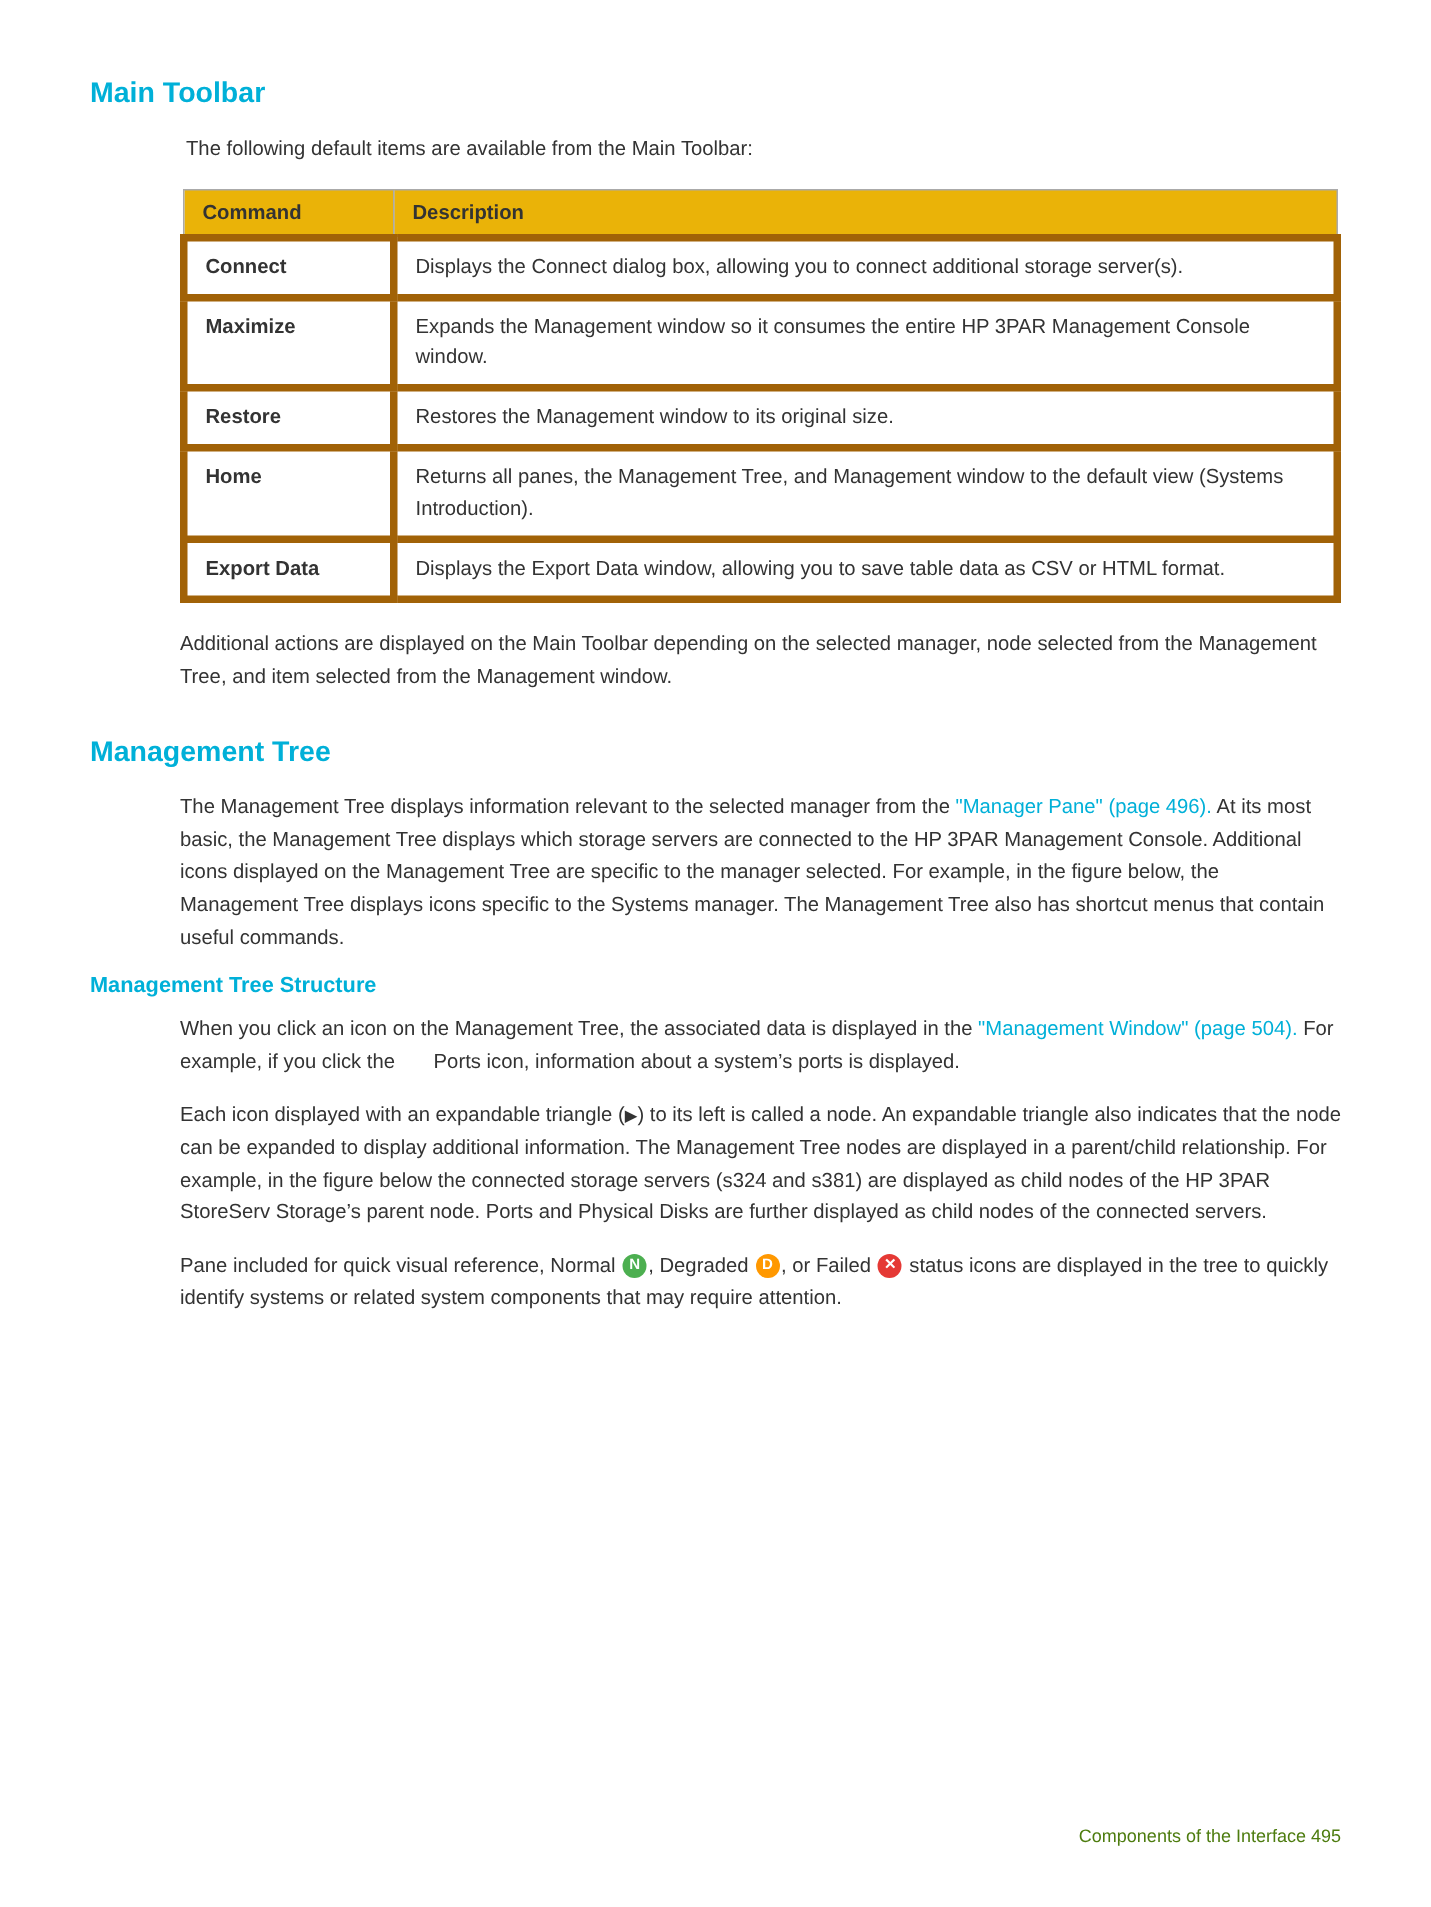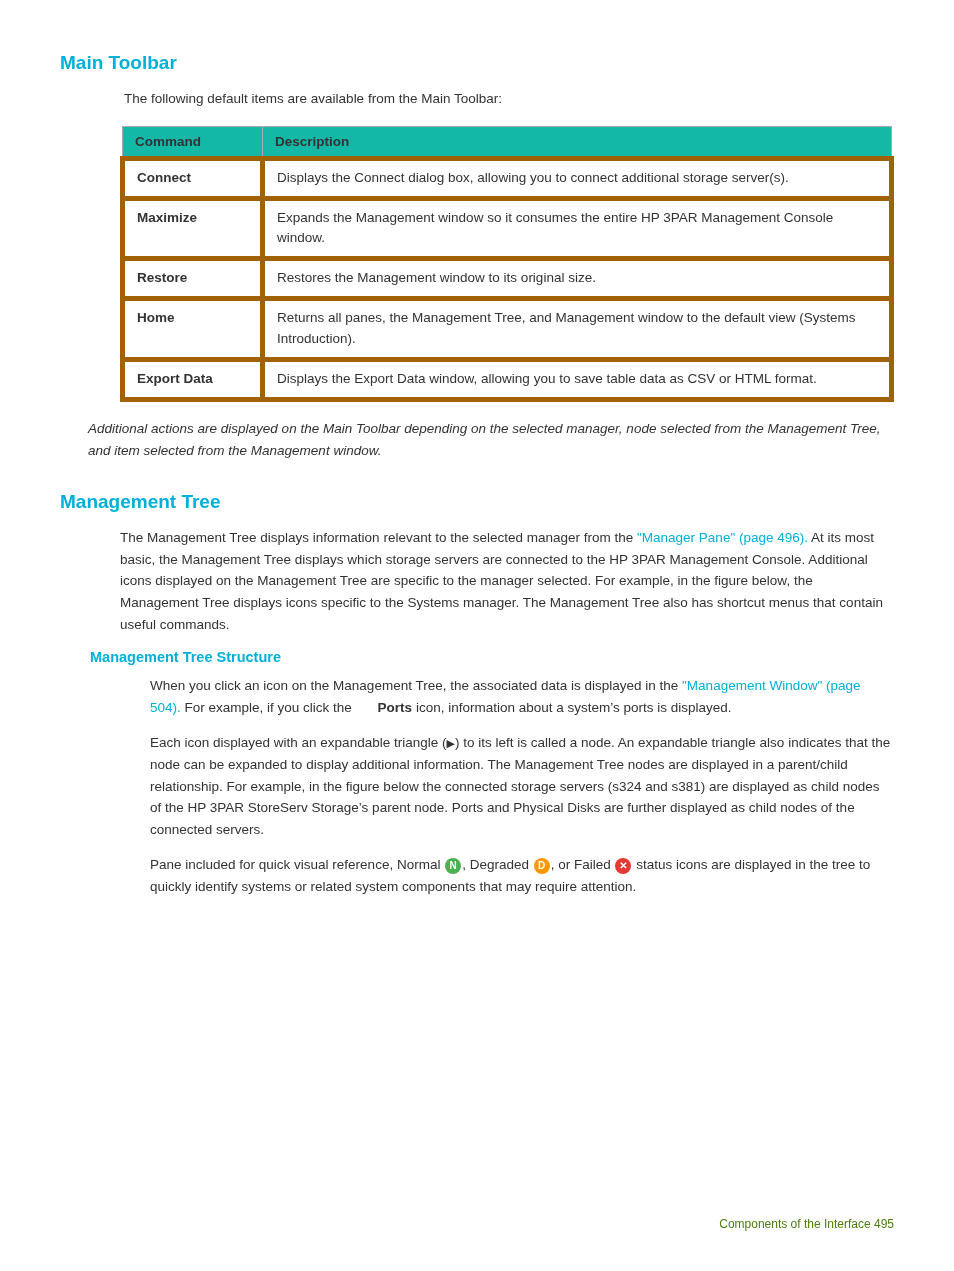--- a/index.html
+++ b/index.html
@@ -40,21 +40,21 @@
       margin-bottom: 16px;
     }
 
     table {
       border-collapse: collapse;
       width: 100%;
       border: 1px solid #aaa;
     }
 
     table th {
-      background: #14b8a6;
+      background: #eab308;
       font-weight: bold;
       font-size: 13.5px;
       padding: 7px 12px;
       border: 1px solid #aaa;
       text-align: left;
     }
 
     table td {
       padding: 7px 12px;
       border: 5px solid #a16207;
@@ -63,48 +63,46 @@
       font-size: 13.5px;
     }
 
     table td.cmd-col {
       font-weight: bold;
       width: 140px;
       white-space: nowrap;
     }
 
     .additional-text {
-      margin-left: 28px;
+      margin-left: 60px;
       margin-bottom: 30px;
       line-height: 1.6;
-      font-style: italic;
     }
 
     .section-block {
       margin-bottom: 22px;
     }
 
     .subsection-block {
-      margin-left: 30px;
       margin-bottom: 18px;
     }
 
     .body-paragraph {
       margin-left: 60px;
       margin-bottom: 14px;
       line-height: 1.6;
     }
 
     .link {
       color: #00b0d8;
       text-decoration: none;
     }
 
     .bold {
-      font-weight: bold;
+      font-weight: normal;
       padding-left: 22px;
     }
 
     .status-icon {
       display: inline-flex;
       align-items: center;
       justify-content: center;
       width: 16px;
       height: 16px;
       border-radius: 50%;

